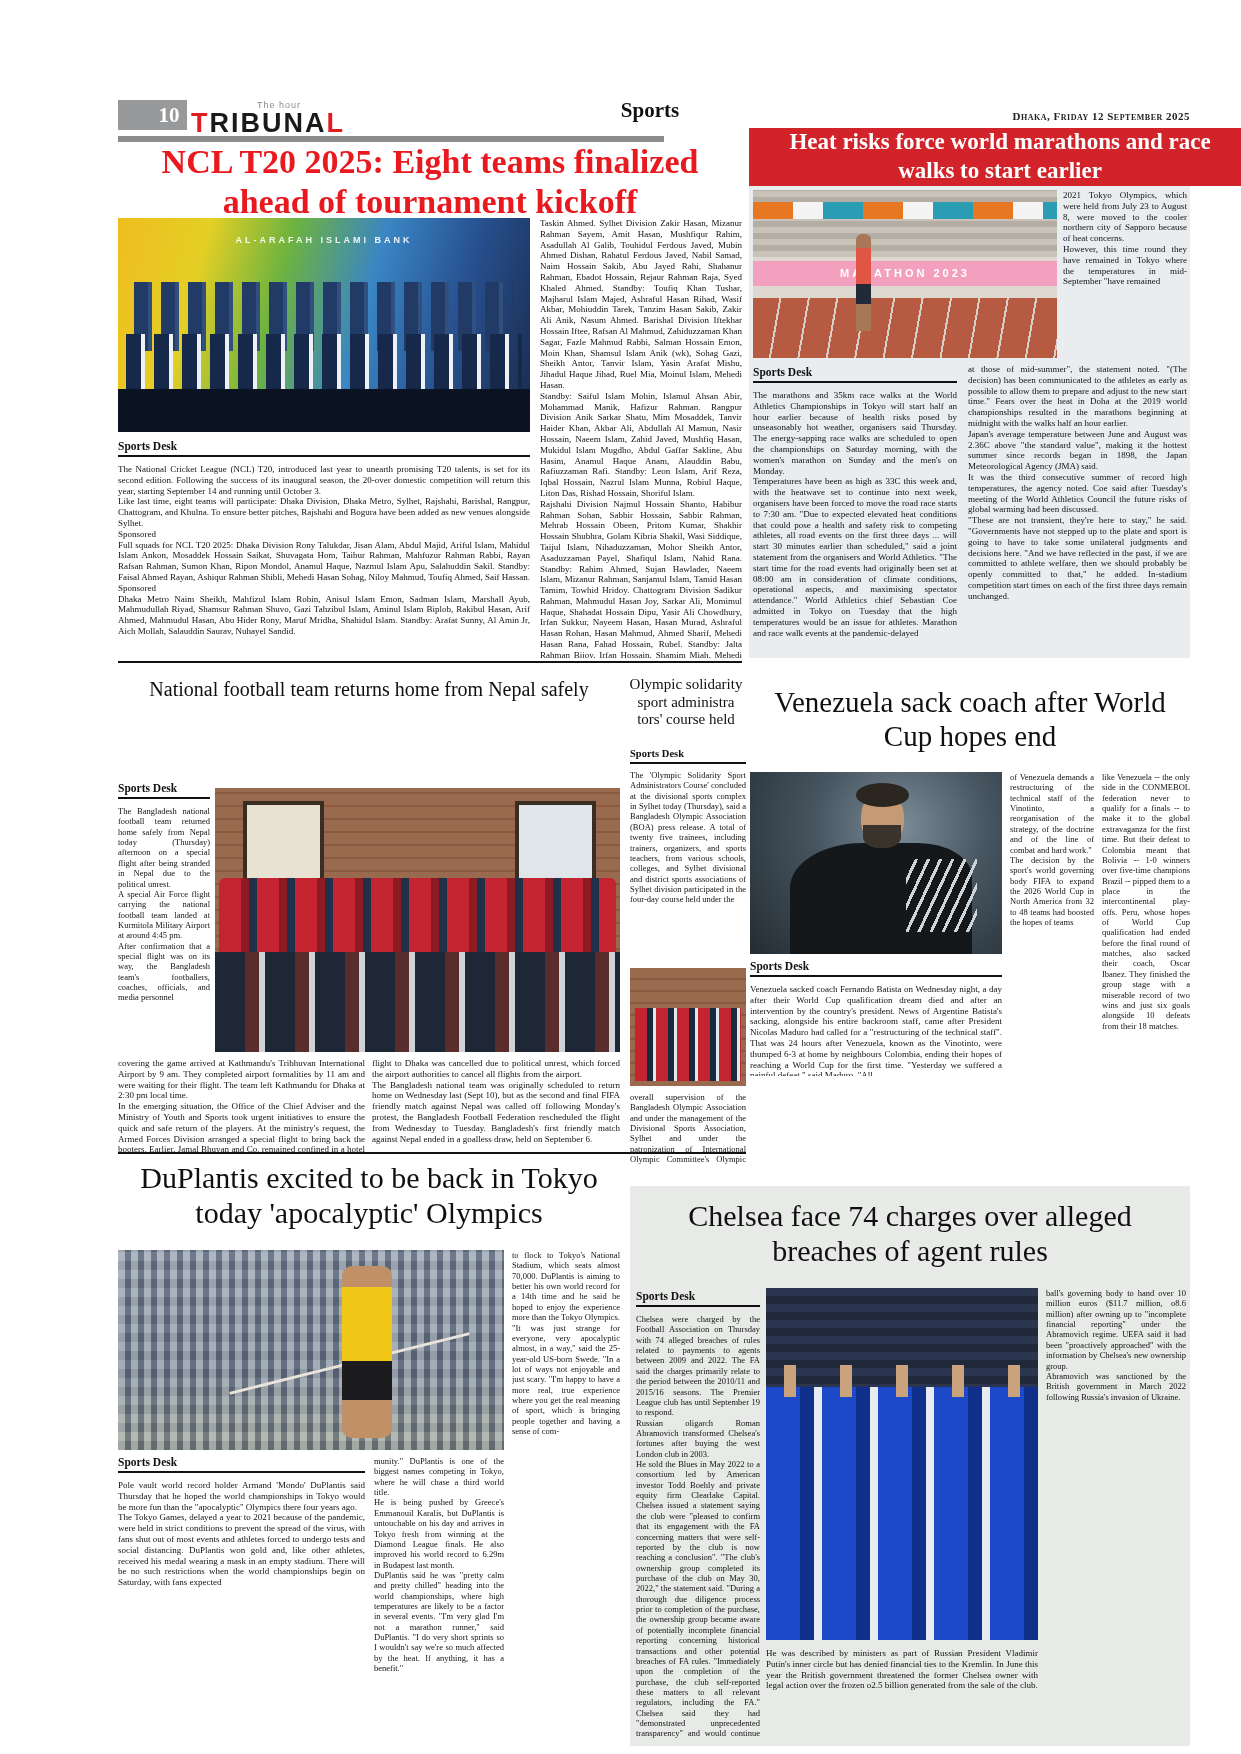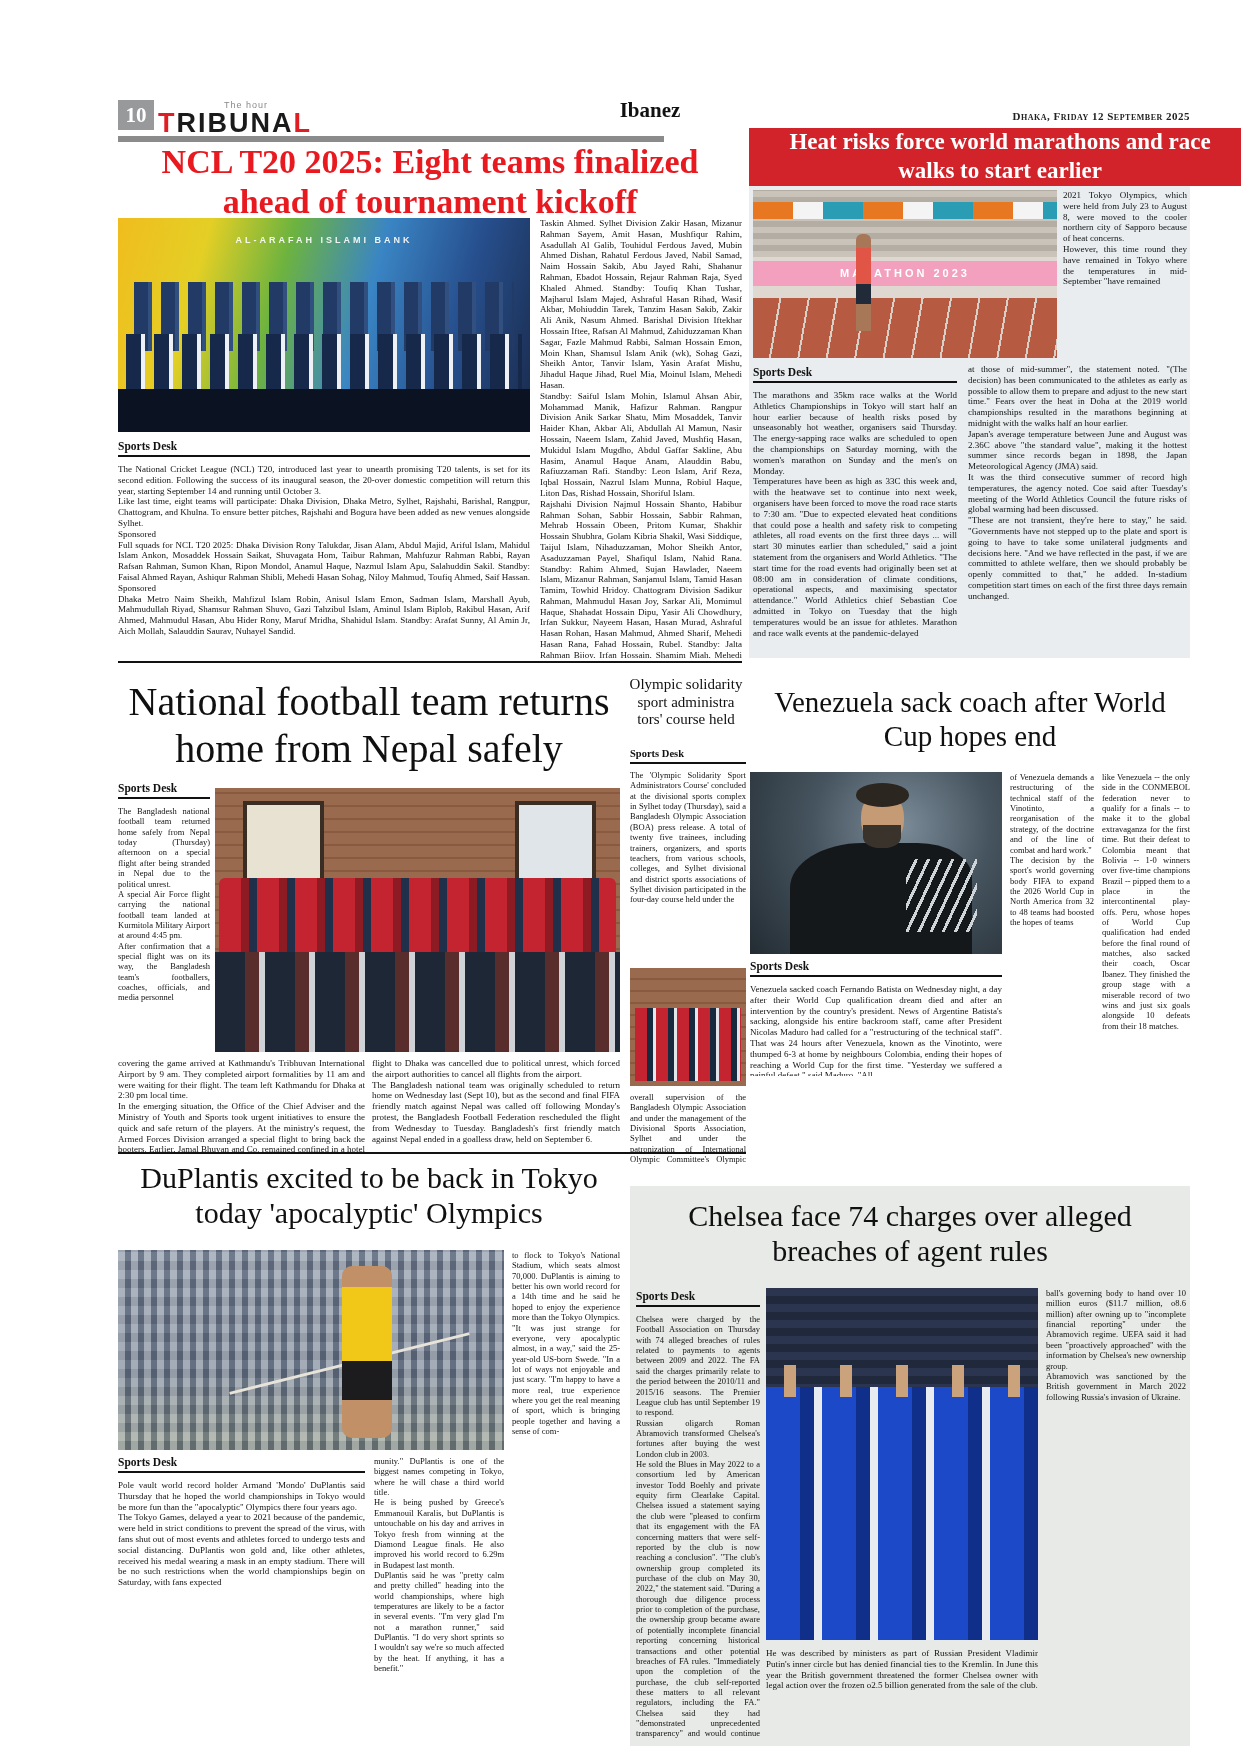--- a/index.html
+++ b/index.html
@@ -1,21 +1,21 @@
 <!DOCTYPE html>
 <html><head>
 <meta charset="utf-8">
 <style>
   html,body{margin:0;padding:0;background:#d8d8d8;}
   #page{position:relative;width:1241px;height:1754px;background:#ffffff;margin:0 auto;
         font-family:"Liberation Serif",serif;color:#111;overflow:hidden;}
   .abs{position:absolute;}
   
   .pagenum{background:#97999b;color:#fff;font:bold 21px "Liberation Serif",serif;
-           width:36px;height:30px;display:flex;align-items:center;justify-content:center;}
+           width:36px;height:30px;display:flex;align-items:center;justify-content:center;padding-left:33px;}
   .thedaily{font:9px "Liberation Sans",sans-serif;color:#8a8a8a;letter-spacing:1px;}
   .wordmark{font:900 27px "Liberation Sans",sans-serif;letter-spacing:2px;line-height:1;}
   .wm-red{color:#e11d24;} .wm-black{color:#1a1a1a;}
   .section-title{font:bold 21px "Liberation Serif",serif;text-align:center;}
   .dateline{font:bold 11px "Liberation Serif",serif;font-variant:small-caps;letter-spacing:.5px;color:#222;text-align:right;}
   .rule{background:#111;}
   .rule-gray{background:#8b8b8b;}
   
   .hl{font-family:"Liberation Serif",serif;text-align:center;line-height:1.18;}
   .hl-red{color:#e8191f;font-weight:bold;font-size:34px;}
@@ -88,21 +88,21 @@
 
   <div class="abs" style="left:118px;top:100px;">
     <div style="display:flex;align-items:flex-start;">
       <div class="pagenum">10</div>
       <div style="margin-left:4px;">
         <div class="thedaily" style="margin-left:66px;">The hour</div>
         <div class="wordmark"><span class="wm-red">T</span><span class="wm-black">RIBUNA</span><span class="wm-red">L</span></div>
       </div>
     </div>
   </div>
-  <div class="abs section-title" style="left:520px;top:98px;width:260px;">Ibanez</div>
+  <div class="abs section-title" style="left:520px;top:98px;width:260px;">Sports</div>
   <div class="abs dateline" style="left:900px;top:110px;width:290px;">Dhaka, Friday 12 September 2025</div>
   <div class="abs rule-gray" style="left:118px;top:136px;width:546px;height:6px;"></div>
   <div class="abs rule" style="left:764px;top:128px;width:426px;height:2px;background:#555;"></div>
 
   <div class="abs hl hl-red" style="left:118px;top:142px;width:624px;height:76px;">NCL T20 2025: Eight teams finalized ahead of tournament kickoff</div>
 
   <div class="photo ph-ncl" style="left:118px;top:218px;width:412px;height:214px;">
     <div class="bannertxt">AL-ARAFAH ISLAMI BANK</div>
     <div class="row1"></div>
     <div class="row2"></div>
@@ -135,21 +135,21 @@
   <div class="abs byline" style="left:753px;top:366px;width:204px;">Sports Desk</div>
   <div class="abs bt f9" style="left:753px;top:390px;width:204px;height:262px;">The marathons and 35km race walks at the World Athletics Championships in Tokyo will start half an hour earlier because of health risks posed by unseasonably hot weather, organisers said Thursday. The energy-sapping race walks are scheduled to open the championships on Saturday morning, with the women's marathon on Sunday and the men's on Monday.
 Temperatures have been as high as 33C this week and, with the heatwave set to continue into next week, organisers have been forced to move the road race starts to 7:30 am. "Due to expected elevated heat conditions that could pose a health and safety risk to competing athletes, all road events on the first three days ... will start 30 minutes earlier than scheduled," said a joint statement from the organisers and World Athletics. "The start time for the road events had originally been set at 08:00 am in consideration of climate conditions, operational aspects, and maximising spectator attendance." World Athletics chief Sebastian Coe admitted in Tokyo on Tuesday that the high temperatures would be an issue for athletes. Marathon and race walk events at the pandemic-delayed</div>
   <div class="abs bt f9" style="left:968px;top:364px;width:219px;height:288px;">at those of mid-summer", the statement noted. "(The decision) has been communicated to the athletes as early as possible to allow them to prepare and adjust to the new start time." Fears over the heat in Doha at the 2019 world championships resulted in the marathons beginning at midnight with the walks half an hour earlier.
 Japan's average temperature between June and August was 2.36C above "the standard value", making it the hottest summer since records began in 1898, the Japan Meteorological Agency (JMA) said.
 It was the third consecutive summer of record high temperatures, the agency noted. Coe said after Tuesday's meeting of the World Athletics Council the future risks of global warming had been discussed.
 "These are not transient, they're here to stay," he said. "Governments have not stepped up to the plate and sport is going to have to take some unilateral judgments and decisions here. "And we have reflected in the past, if we are committed to athlete welfare, then we should probably be openly committed to that," he added. In-stadium competition start times on each of the first three days remain unchanged.</div>
 
   <div class="abs rule" style="left:118px;top:661px;width:624px;height:2px;"></div>
 
-  <div class="abs hl hl-black" style="left:118px;top:678px;width:502px;font-size:40px;">National football team returns home from Nepal safely</div>
+  <div class="abs hl hl-black" style="left:118px;top:678px;width:502px;font-size:20px;">National football team returns home from Nepal safely</div>
 
   <div class="abs byline" style="left:118px;top:782px;width:92px;">Sports Desk</div>
   <div class="abs bt f85" style="left:118px;top:806px;width:92px;height:248px;">The Bangladesh national football team returned home safely from Nepal today (Thursday) afternoon on a special flight after being stranded in Nepal due to the political unrest.
 A special Air Force flight carrying the national football team landed at Kurmitola Military Airport at around 4:45 pm.
 After confirmation that a special flight was on its way, the Bangladesh team's footballers, coaches, officials, and media personnel</div>
 
   <div class="photo ph-fb" style="left:215px;top:788px;width:405px;height:264px;">
     <div class="win"></div>
     <div class="win2"></div>
     <div class="back"></div>

